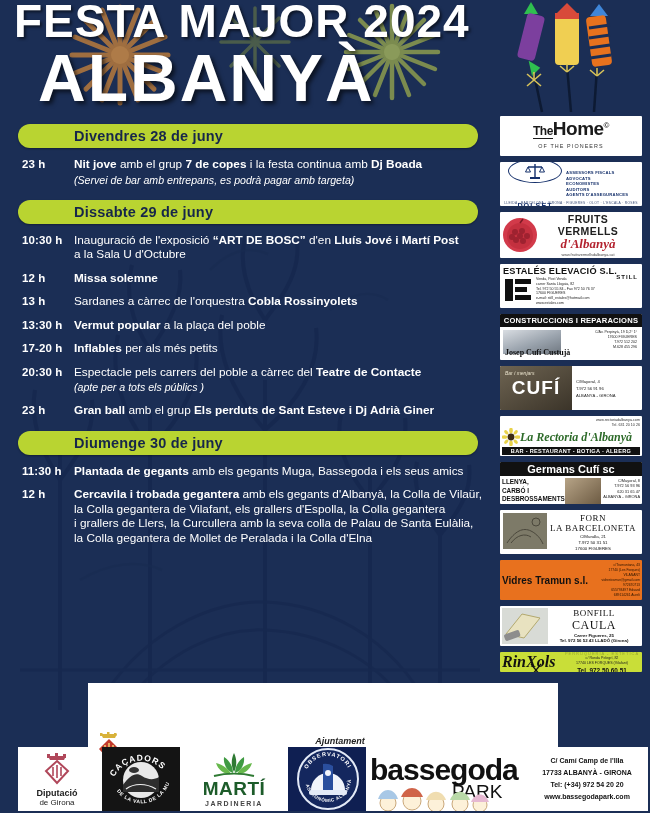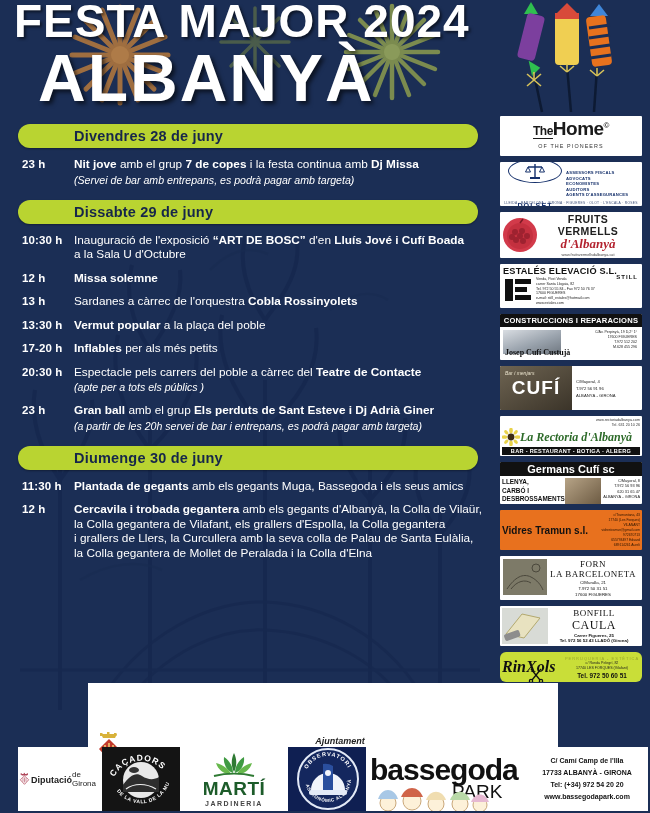--- a/index.html
+++ b/index.html
@@ -139,21 +139,21 @@
   .vid-info{flex:1;font-size:3.4px;line-height:5px;color:#2b1400;text-align:right;}
   
   .c-bonfill{height:40px;display:flex;padding:2px;}
   .bon-img{width:46px;flex:0 0 46px;background:#cfd3d0;position:relative;}
   .bon-txt{flex:1;text-align:center;font-family:"Liberation Serif",serif;color:#111;}
   .bon-txt .b1{font-size:9px;letter-spacing:.5px;}
   .bon-txt .b2{font-size:12px;letter-spacing:.5px;}
   .bon-txt .b3{font-size:4.4px;font-family:"Liberation Sans",sans-serif;font-weight:bold;}
   .bon-txt .b4{font-size:4.4px;font-family:"Liberation Sans",sans-serif;font-weight:bold;}
   
-  .c-rinxols{height:30px;background:#c9de38;display:flex;align-items:center;padding:2px;border-radius:6px;}
+  .c-rinxols{height:20px;background:#c9de38;display:flex;align-items:center;padding:2px;}
   .rin-logo{flex:0 0 62px;font-family:"Liberation Serif",serif;font-style:italic;font-weight:bold;font-size:16px;color:#111;position:relative;}
   .rin-right{flex:1;text-align:center;}
   .rin-right .r1{font-size:4px;color:#9aa82a;letter-spacing:1px;}
   .rin-right .r2{font-size:3.6px;color:#1f1f1f;line-height:5px;}
   .rin-right .r3{font-size:6.4px;font-weight:bold;color:#111;margin-top:1px;}
   
   .bassegoda{
     position:absolute;left:366px;bottom:2px;width:282px;height:64px;
     background:#fff;display:flex;align-items:center;overflow:hidden;
   }
@@ -167,21 +167,21 @@
   .logo{background:#fff;position:relative;overflow:hidden;display:flex;align-items:center;justify-content:center;}
   .l-ajunt{flex:0 0 128px;}
   .l-ajunt .shield{width:26px;height:30px;flex:0 0 26px;position:relative;margin-left:8px;}
   .l-ajunt .nm{flex:1;text-align:center;font-size:9px;font-style:italic;font-weight:bold;color:#222;line-height:12px;}
   .l-pion{flex:0 0 140px;flex-direction:column;}
   .l-pion .p1{font-size:20px;font-weight:bold;color:#111;letter-spacing:-.8px;line-height:21px;}
   .l-pion .p1 .the{font-size:13px;border-bottom:1.5px solid #111;}
   .l-pion .p1 sup{font-size:8px;}
   .l-pion .p2{font-size:5px;letter-spacing:.9px;color:#333;margin-top:1px;}
   .l-caca{flex:0 0 128px;}
-  .l-dip{flex:0 0 78px;flex-direction:row;}
+  .l-dip{flex:0 0 78px;flex-direction:column;}
   .l-dip .dnm{font-size:9px;font-weight:bold;color:#222;margin-top:2px;}
   .l-dip .dnm2{font-size:8px;color:#222;}
   .l-cacadors{flex:0 0 78px;background:#141414;}
   .l-marti{flex:0 0 96px;flex-direction:column;}
   .l-marti .m1{font-size:19px;font-weight:bold;color:#1d5c2a;letter-spacing:.5px;}
   .l-marti .m2{font-size:7px;font-weight:bold;color:#444;letter-spacing:1.5px;}
   .l-obs{flex:0 0 80px;background:#0f1f52;}
   svg{display:block;}
 </style>
 </head>
@@ -273,31 +273,31 @@
   <div class="albanya">ALBANYÀ</div>
 </div>
 
 <div class="program" id="program">
     <div class="daybar">
       <span>Divendres 28 de juny</span>
     </div>
     <ul class="events">
       <li class="event">
         <div class="ev-time">23 h</div>
-        <div class="ev-body"><b>Nit jove</b> amb el grup <b>7 de copes</b> i la festa continua amb <b>Dj Missa</b><span class="ev-note">(Servei de bar amb entrepans, es podrà pagar amb targeta)</span></div>
+        <div class="ev-body"><b>Nit jove</b> amb el grup <b>7 de copes</b> i la festa continua amb <b>Dj Boada</b><span class="ev-note">(Servei de bar amb entrepans, es podrà pagar amb targeta)</span></div>
       </li>
     </ul>
     <div class="gap-sm"></div>
     <div class="daybar">
       <span>Dissabte 29 de juny</span>
     </div>
     <ul class="events">
       <li class="event">
         <div class="ev-time">10:30 h</div>
-        <div class="ev-body">Inauguració de l'exposició <b>“ART DE BOSC”</b> d'en <b>Lluís Jové i Cufí Boada</b><br>a la Sala U d'Octubre</div>
+        <div class="ev-body">Inauguració de l'exposició <b>“ART DE BOSC”</b> d'en <b>Lluís Jové i Martí Post</b><br>a la Sala U d'Octubre</div>
       </li>
       <li class="event">
         <div class="ev-time">12 h</div>
         <div class="ev-body"><b>Missa solemne</b></div>
       </li>
       <li class="event">
         <div class="ev-time">13 h</div>
         <div class="ev-body">Sardanes a càrrec de l'orquestra <b>Cobla Rossinyolets</b></div>
       </li>
       <li class="event">
@@ -307,21 +307,21 @@
       <li class="event">
         <div class="ev-time">17-20 h</div>
         <div class="ev-body"><b>Inflables</b> per als més petits</div>
       </li>
       <li class="event">
         <div class="ev-time">20:30 h</div>
         <div class="ev-body">Espectacle pels carrers del poble a càrrec del <b>Teatre de Contacte</b><span class="ev-note">(apte per a tots els públics )</span></div>
       </li>
       <li class="event">
         <div class="ev-time">23 h</div>
-        <div class="ev-body"><b>Gran ball</b> amb el grup <b>Els perduts de Sant Esteve i Dj Adrià Giner</b><span class="ev-note">(a partir de les 20h servei de bar i entrepans, es podrà pagar amb targeta)</span></div>
+        <div class="ev-body"><b>Gran ball</b> amb el grup <b>Els perduts de Sant Esteve i Dj Adrià Giner</b></div>
       </li>
     </ul>
     <div class="gap-sm"></div>
     <div class="daybar">
       <span>Diumenge 30 de juny</span>
     </div>
     <ul class="events">
       <li class="event">
         <div class="ev-time">11:30 h</div>
         <div class="ev-body"><b>Plantada de gegants</b> amb els gegants Muga, Bassegoda i els seus amics</div>
@@ -505,49 +505,49 @@
 CARBÓ I
 DESBROSSAMENTS</div>
       <div class="germ-img"></div>
       <div class="germ-right" style="white-space:pre-line">C/Mayoral, 8
 T.972 56 93 96
 620 31 65 47
 ALBANYÀ - GIRONA</div>
     </div>
   </div>
 
-  <div class="card c-vidres">
-    <div class="vid-name">Vidres Tramun s.l.</div>
-    <div class="vid-info" style="white-space:pre-line">c/Tramuntana, 43
-17740 (Les Forques)
-VILANANT
-vidrestramun@gmail.com
-972670713
-655793497 Eduard
-689114261   Aureli</div>
-  </div>
-
   <div class="card c-forn">
     <div class="forn-img">
       <svg width="44" height="36" viewBox="0 0 44 36">
         <rect width="44" height="36" fill="#7d7a68"></rect>
         <g stroke="#4b483c" stroke-width="1" fill="none">
           <path d="M4 30 C12 18 20 14 28 18 C34 21 38 26 40 31"></path>
           <path d="M8 30 C14 22 22 20 28 24"></path>
           <circle cx="33" cy="9" r="4"></circle>
         </g>
       </svg>
     </div>
     <div class="forn-txt">
       <div class="f1">FORN</div>
       <div class="f2">LA BARCELONETA</div>
       <div class="f3" style="white-space:pre-line">C/Muralla, 21
 T.972 50 31 51
 17600 FIGUERES</div>
     </div>
+  </div>
+
+  <div class="card c-vidres">
+    <div class="vid-name">Vidres Tramun s.l.</div>
+    <div class="vid-info" style="white-space:pre-line">c/Tramuntana, 43
+17740 (Les Forques)
+VILANANT
+vidrestramun@gmail.com
+972670713
+655793497 Eduard
+689114261   Aureli</div>
   </div>
 
   <div class="card c-bonfill">
     <div class="bon-img">
       <svg width="46" height="36" viewBox="0 0 46 36">
         <rect width="46" height="36" fill="#d8dbd6"></rect>
         <path d="M4 26 L20 6 L38 10 L22 30 Z" fill="#e8e2c0" stroke="#b3a96f" stroke-width="1"></path>
         <rect x="2" y="24" width="16" height="7" rx="2" fill="#8d8d8d" transform="rotate(-20 10 27)"></rect>
       </svg>
     </div>

